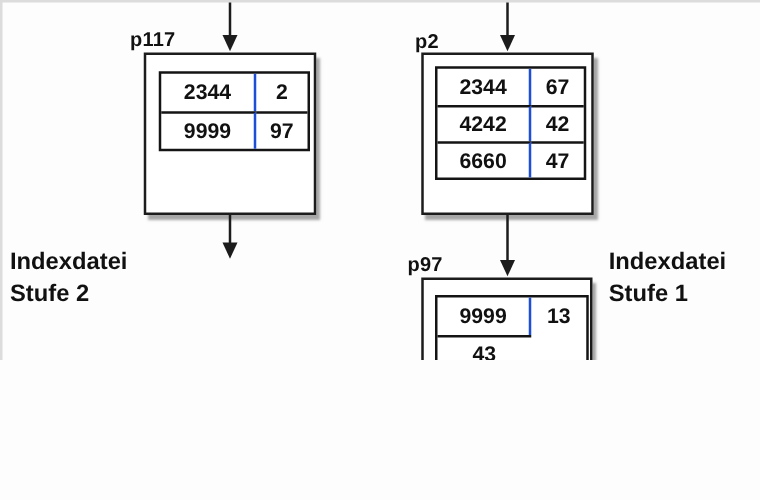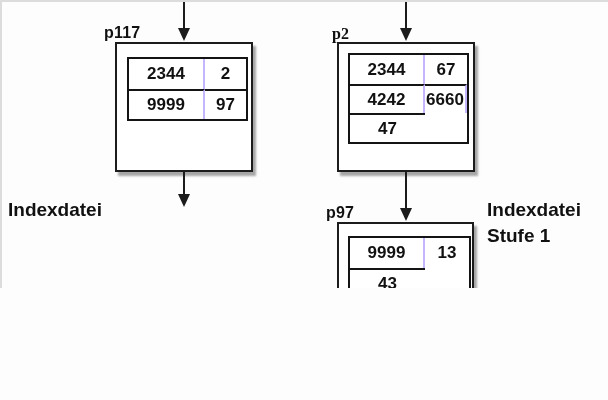--- a/index.html
+++ b/index.html
@@ -46,21 +46,21 @@
   .grid.two-col-b { grid-template-columns: 75px 42px; }
   .grid.two-col-c { grid-template-columns: 75px 44px; }
   .cell {
     box-sizing: border-box;
     display: flex;
     align-items: center;
     justify-content: center;
     font-size: 17px;
     color: #111;
   }
-  .cell.key { border-right: 2px solid #c4b5fd; }
+  .cell.key { border-right: 2px solid #1d4ed8; }
   .cell.rsep { border-top: 2px solid #141414; }
   .vline {
     position: absolute;
     width: 2px;
     background: #1c1c1c;
   }
   .ahead {
     position: absolute;
     width: 0;
     height: 0;
@@ -92,26 +92,27 @@
     <div class="cell key rsep">9999</div>
     <div class="cell rsep">97</div>
   </div>
 
   <div class="vline" style="left:183px; top:2px; height:27px;"></div>
   <div class="ahead" style="left:178px; top:28px;"></div>
 
   <div class="vline" style="left:183px; top:172px; height:23px;"></div>
   <div class="ahead" style="left:178px; top:194px;"></div>
 
-  <div class="node-label" style="left:332px; top:25px;font-family:Liberation Serif, serif;">p2</div>
+  <div class="node-label" style="left:332px; top:25px;">p2</div>
   <div class="node-box" style="left:337px; top:42px; width:138px; height:130px;"></div>
   <div class="grid two-col-b" style="left:348px; top:53px; width:121px; height:91px; grid-template-rows:29px 29px 29px;">
     <div class="cell key">2344</div>
     <div class="cell">67</div>
     <div class="cell key rsep">4242</div>
+    <div class="cell rsep">42</div>
     <div class="cell key rsep">6660</div>
     <div class="cell rsep">47</div>
   </div>
 
   <div class="vline" style="left:405px; top:2px; height:27px;"></div>
   <div class="ahead" style="left:400px; top:28px;"></div>
 
   <div class="vline" style="left:405px; top:172px; height:37px;"></div>
   <div class="ahead" style="left:400px; top:208px;"></div>
 
@@ -121,19 +122,20 @@
     <div class="cell key">9999</div>
     <div class="cell">13</div>
     <div class="cell rsep">43</div>
   </div>
 
   <div class="vline" style="left:405px; top:350px; height:26px;"></div>
   <div class="ahead" style="left:400px; top:375px;"></div>
 
   <div class="caption" style="left:8px; top:197px; width:130px;">
     <div>Indexdatei</div>
+    <div>Stufe 2</div>
   </div>
   <div class="caption" style="left:487px; top:197px; width:118px;">
     <div>Indexdatei</div>
     <div>Stufe 1</div>
   </div>
 
 </div>
 
 </body></html>

